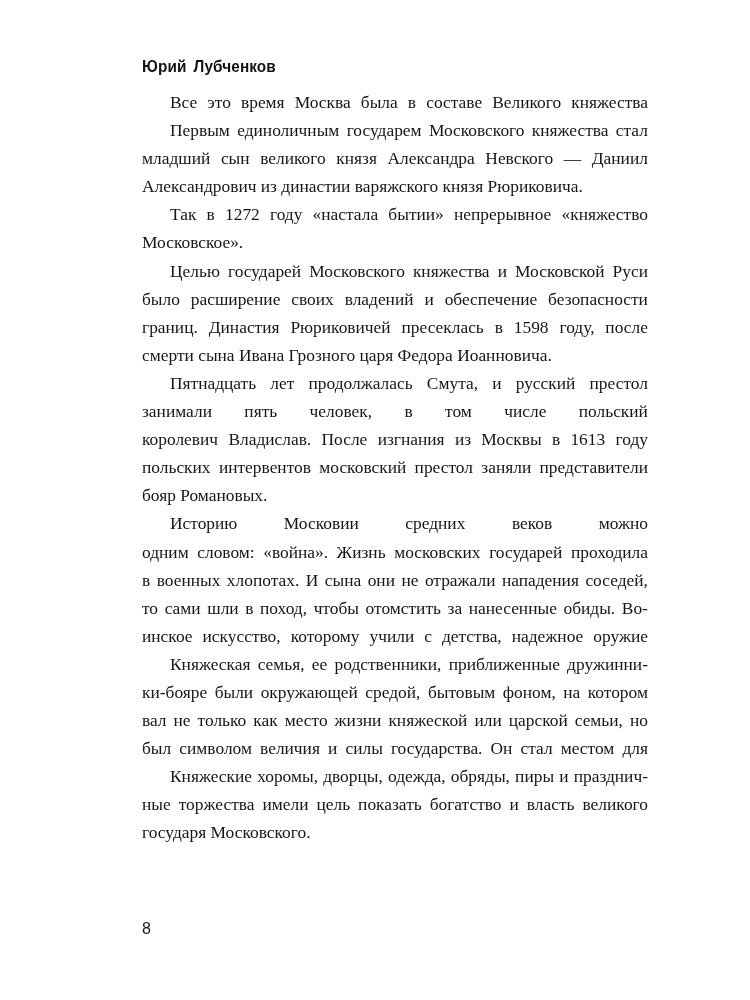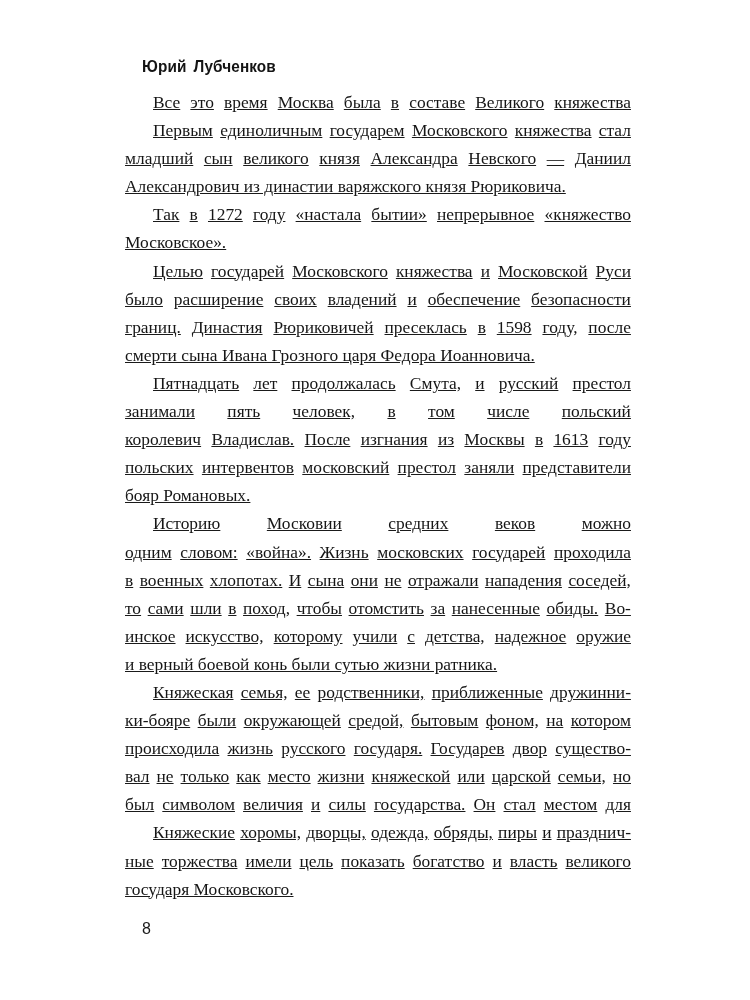--- a/index.html
+++ b/index.html
@@ -31,24 +31,23 @@
     font-size: 16.5px;
     letter-spacing: 0.1px;
     word-spacing: 3px;
     color: #141414;
     transform: scaleX(0.93);
     transform-origin: left top;
     white-space: nowrap;
   }
   .body-block {
     position: absolute;
-    left: 113px;
+    left: 130px;
     top: 88px;
     width: 506px;
-    text-decoration: underline;
   }
   .para {
     margin: 0;
   }
   
   .ln {
     display: block;
     font-size: 17.4px;
     line-height: 28.1px;
     white-space: nowrap;
@@ -251,49 +250,39 @@
         <span class="ln j">
           <span>инское</span>
           <span>искусство,</span>
           <span>которому</span>
           <span>учили</span>
           <span>с</span>
           <span>детства,</span>
           <span>надежное</span>
           <span>оружие</span>
         </span>
-        <span class="ln last">и верный боевой конь были сутью жизни ратника.</span>
       </p>
       <p class="para">
         <span class="ln j ind">
           <span>Княжеская</span>
           <span>семья,</span>
           <span>ее</span>
           <span>родственники,</span>
           <span>приближенные</span>
           <span>дружинни-</span>
         </span>
         <span class="ln j">
           <span>ки-бояре</span>
           <span>были</span>
           <span>окружающей</span>
           <span>средой,</span>
           <span>бытовым</span>
           <span>фоном,</span>
           <span>на</span>
           <span>котором</span>
-        </span>
-        <span class="ln j">
-          <span>происходила</span>
-          <span>жизнь</span>
-          <span>русского</span>
-          <span>государя.</span>
-          <span>Государев</span>
-          <span>двор</span>
-          <span>существо-</span>
         </span>
         <span class="ln j">
           <span>вал</span>
           <span>не</span>
           <span>только</span>
           <span>как</span>
           <span>место</span>
           <span>жизни</span>
           <span>княжеской</span>
           <span>или</span>

